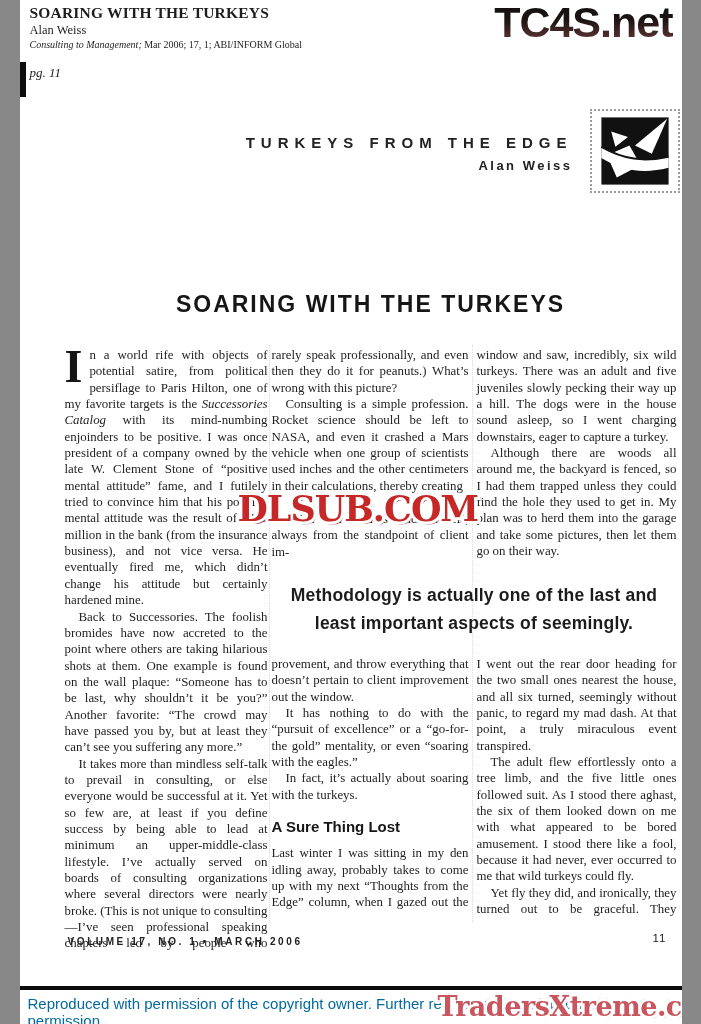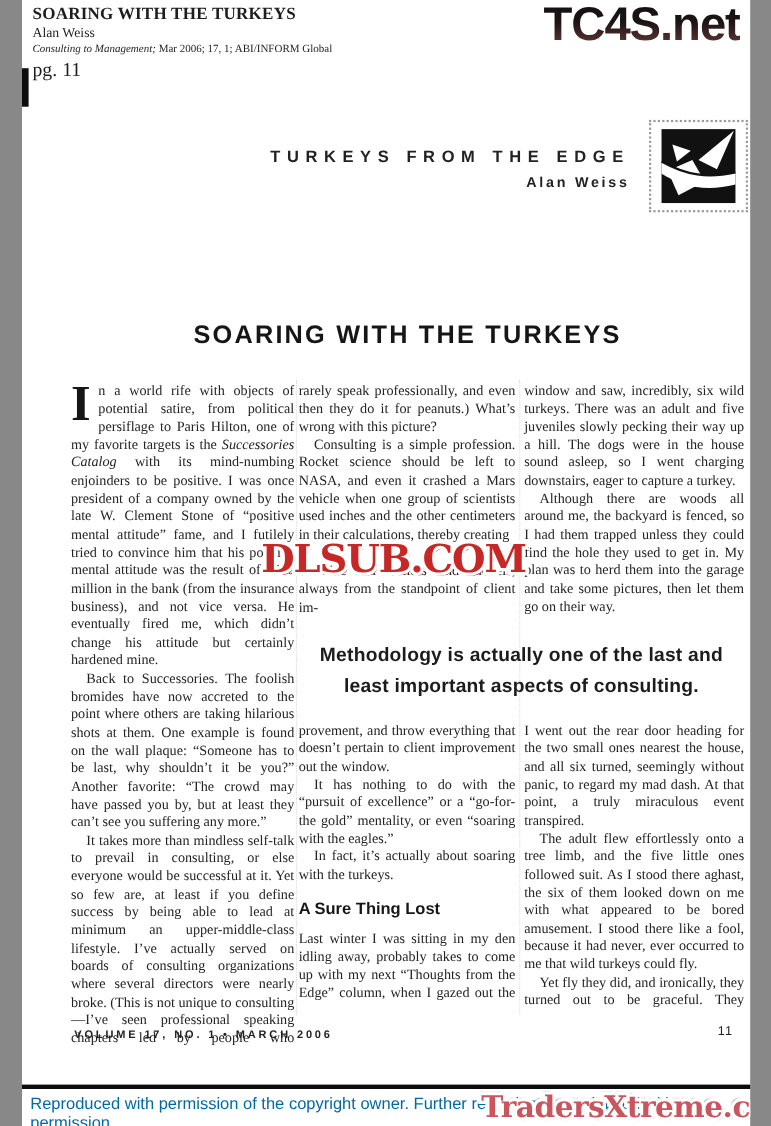--- a/index.html
+++ b/index.html
@@ -7,21 +7,21 @@
     position:relative; width:662px; height:1024px; margin:0 auto;
     background:#ffffff; overflow:hidden;
     font-family:"Liberation Serif","DejaVu Serif",serif; color:#1e1e1e;
   }
 
   
   .scan-header { position:absolute; left:10px; top:4px; width:480px; line-height:1.18; }
   .scan-title  { font-weight:bold; font-size:15.5px; letter-spacing:.2px; }
   .scan-author { font-size:12.5px; margin-top:1px; }
   .scan-source { font-size:10px; margin-top:1px; }
-  .scan-pageref{ font-size:18px; margin-top:2px; }
+  .scan-pageref{ font-size:13px; margin-top:14px;font-style:italic; }
 
   
   .wm-tc4s {
     position:absolute; right:9px; top:-2px;
     font-family:"Liberation Sans","DejaVu Sans",sans-serif;
     font-weight:bold; font-size:43px; letter-spacing:-1px;
     background:linear-gradient(to bottom,#121010 0%,#1c1414 45%,#74403e 100%);
     -webkit-background-clip:text; background-clip:text; color:transparent;
     filter:blur(.4px);
   }
@@ -150,21 +150,21 @@
     <p>Although there are woods all around me, the backyard is fenced, so I had them trapped unless they could find the hole they used to get in. My plan was to herd them into the garage and take some pictures, then let them go on their way.</p>
   </div>
 
   <div class="col col2a">
     <p class="noindent">rarely speak professionally, and even then they do it for peanuts.) What’s wrong with this picture?</p>
     <p>Consulting is a simple profession. Rocket science should be left to NASA, and even it crashed a Mars vehicle when one group of scientists used inches and the other centimeters in their calculations, thereby creating</p>
     <div class="obscured-gap"></div>
     <p class="noindent cont">examine our beliefs and models, always from the standpoint of client im-</p>
   </div>
 
-  <div class="pull-quote">Methodology is actually one of the last and least important aspects of consulting.</div>
+  <div class="pull-quote">Methodology is actually one of the last and least important aspects of seemingly.</div>
 
   <div class="col col2b">
     <p class="noindent">provement, and throw everything that doesn’t pertain to client improvement out the window.</p>
     <p>It has nothing to do with the “pursuit of excellence” or a “go-for-the gold” mentality, or even “soaring with the eagles.”</p>
     <p>In fact, it’s actually about soaring with the turkeys.</p>
     <p class="section-heading">A Sure Thing Lost</p>
     <p class="noindent cont">Last winter I was sitting in my den idling away, probably takes to come up with my next “Thoughts from the Edge” column, when I gazed out the</p>
   </div>
 
   <div class="col col3b">

